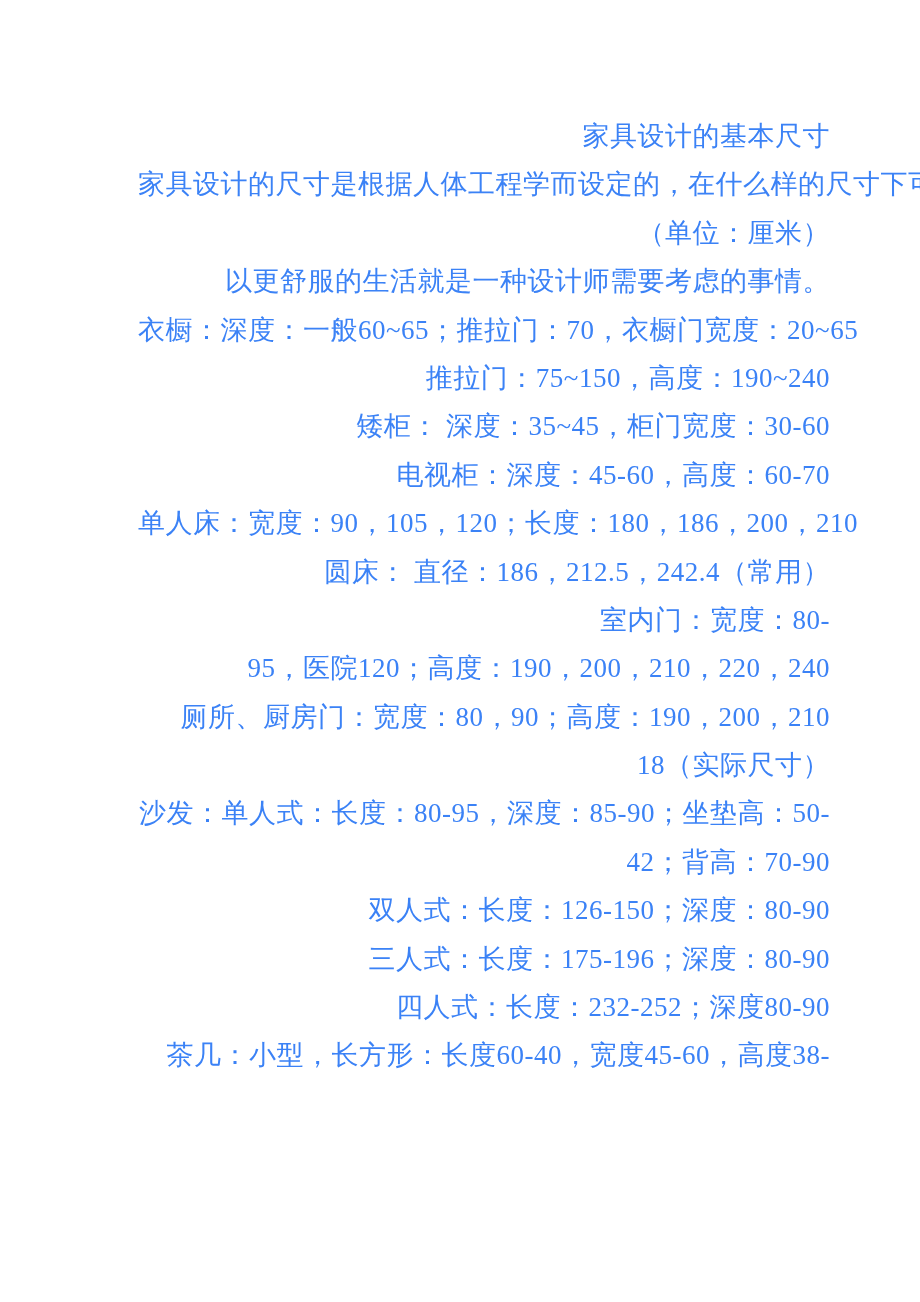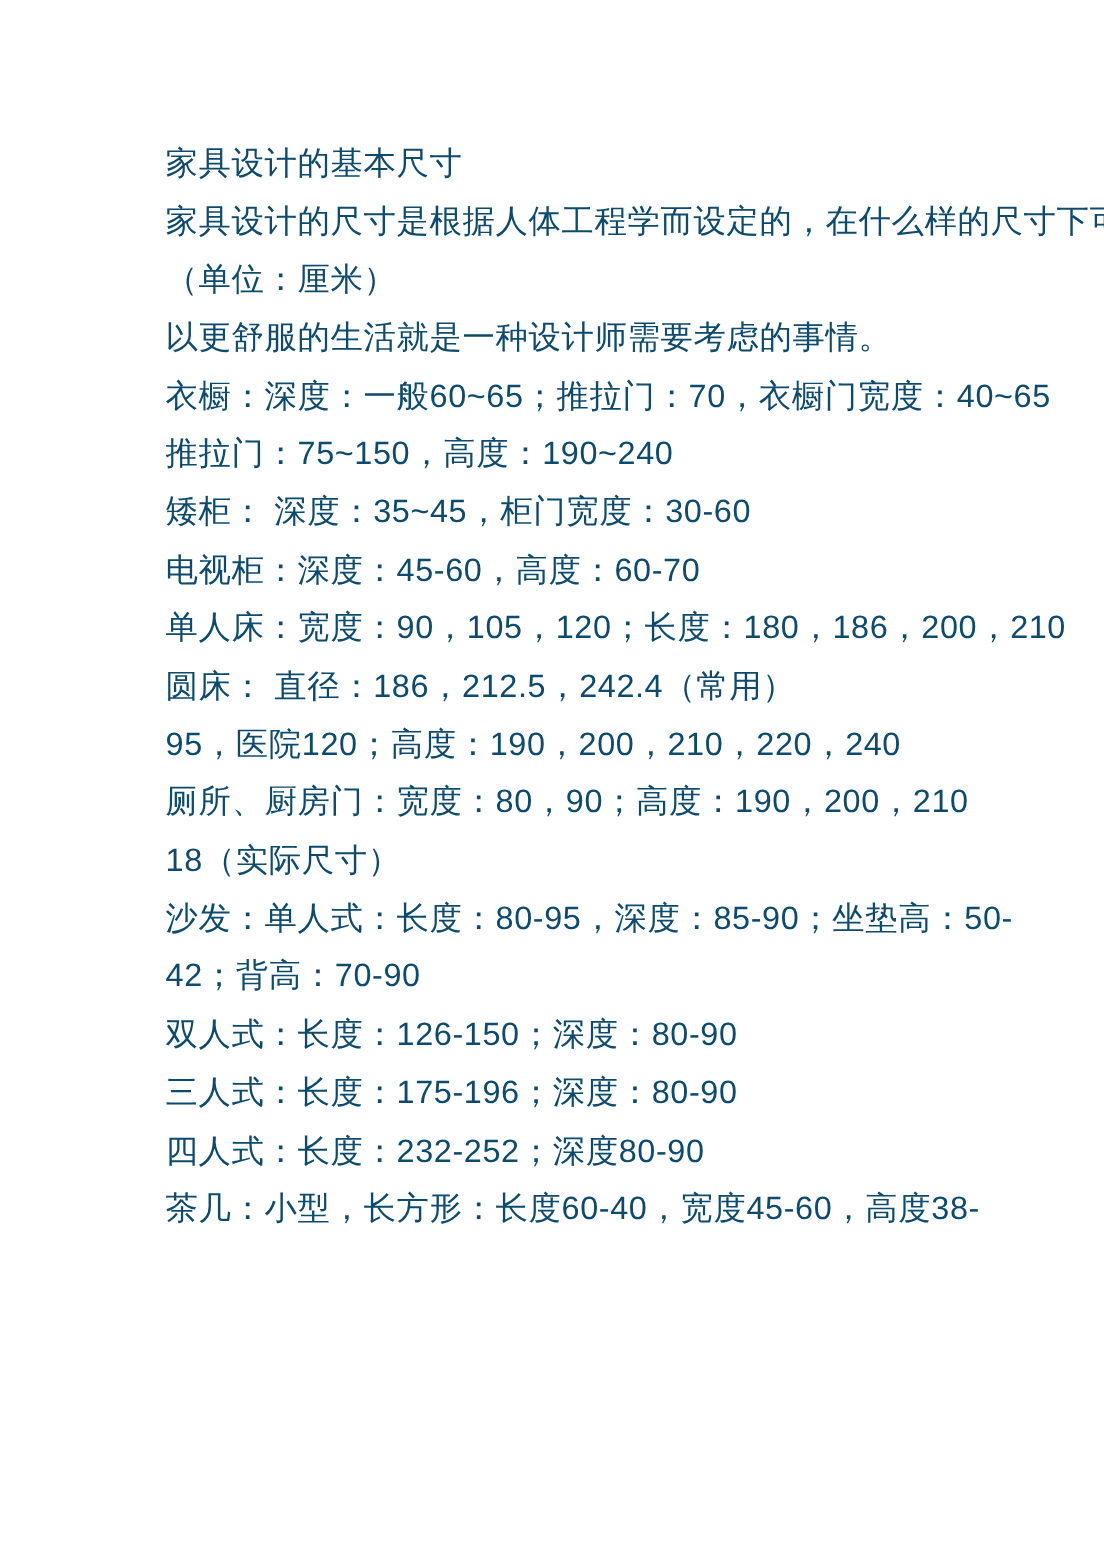--- a/index.html
+++ b/index.html
@@ -13,47 +13,49 @@
     overflow: hidden;
   }
   .doc-page {
     box-sizing: border-box;
     width: 920px;
     height: 1302px;
     background: #ffffff;
     padding: 112px 90px 0 138px;
   }
   .doc-line {
-    font-family: Liberation Sans, sans-serif;
+    font-family: Liberation Serif, serif;
     font-size: 27px;
     line-height: 48.4px;
     height: 48.4px;
-    color: #0c4a6e;
+    color: #3b82f6;
     font-weight: 400;
     white-space: pre;
     letter-spacing: 0.5px;
+    text-align: right;
   }
   .doc-title {
     
   }
 </style>
 </head>
 <body>
 
 <div class="doc-page">
   <div class="doc-line doc-title">家具设计的基本尺寸</div>
   <div class="doc-line">家具设计的尺寸是根据人体工程学而设定的，在什么样的尺寸下可</div>
   <div class="doc-line">（单位：厘米）</div>
   <div class="doc-line">以更舒服的生活就是一种设计师需要考虑的事情。</div>
-  <div class="doc-line">衣橱：深度：一般60~65；推拉门：70，衣橱门宽度：40~65</div>
+  <div class="doc-line">衣橱：深度：一般60~65；推拉门：70，衣橱门宽度：20~65</div>
   <div class="doc-line">推拉门：75~150，高度：190~240</div>
   <div class="doc-line">矮柜： 深度：35~45，柜门宽度：30-60</div>
   <div class="doc-line">电视柜：深度：45-60，高度：60-70</div>
   <div class="doc-line">单人床：宽度：90，105，120；长度：180，186，200，210</div>
   <div class="doc-line">圆床： 直径：186，212.5，242.4（常用）</div>
+  <div class="doc-line">室内门：宽度：80-</div>
   <div class="doc-line">95，医院120；高度：190，200，210，220，240</div>
   <div class="doc-line">厕所、厨房门：宽度：80，90；高度：190，200，210</div>
   <div class="doc-line">18（实际尺寸）</div>
   <div class="doc-line">沙发：单人式：长度：80-95，深度：85-90；坐垫高：50-</div>
   <div class="doc-line">42；背高：70-90</div>
   <div class="doc-line">双人式：长度：126-150；深度：80-90</div>
   <div class="doc-line">三人式：长度：175-196；深度：80-90</div>
   <div class="doc-line">四人式：长度：232-252；深度80-90</div>
   <div class="doc-line">茶几：小型，长方形：长度60-40，宽度45-60，高度38-</div>
 </div>

